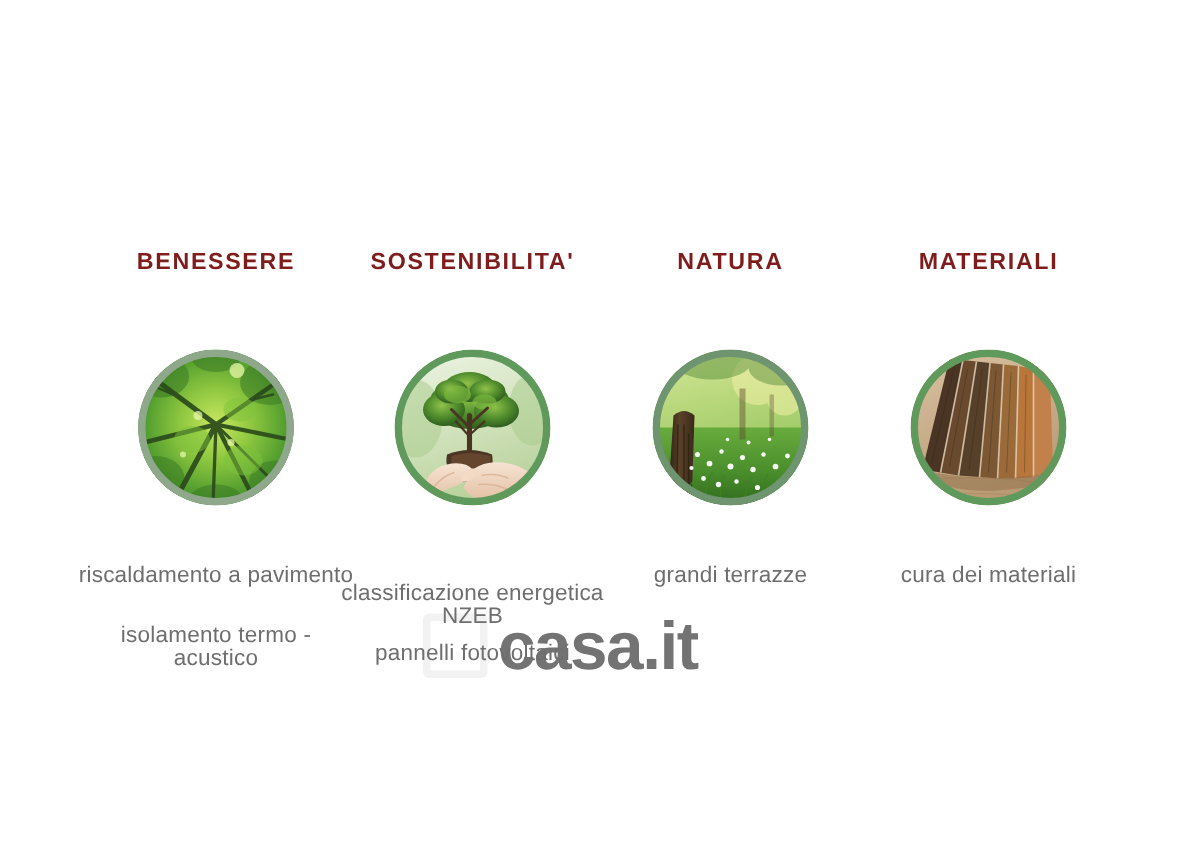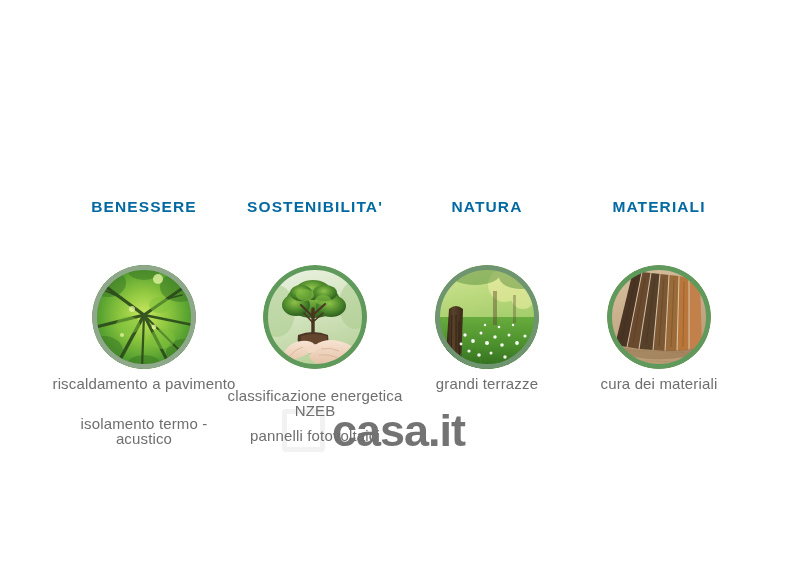--- a/index.html
+++ b/index.html
@@ -64,25 +64,24 @@
   }
   .col-0 { left: 51px; }
   .col-1 { left: 222px; }
   .col-2 { left: 394px; }
   .col-3 { left: 566px; }
 
   .col-title {
     font-size: 15.5px;
     font-weight: 700;
     letter-spacing: 1.1px;
-    color: #0369a1;
+    color: #7f1d1d;
     line-height: 20px;
     height: 20px;
     white-space: nowrap;
-    margin-top: 32px;
   }
 
   
   .medallion-wrap {
     margin-top: 47px;
     height: 106px;
     display: flex;
     justify-content: center;
     align-items: center;
   }

